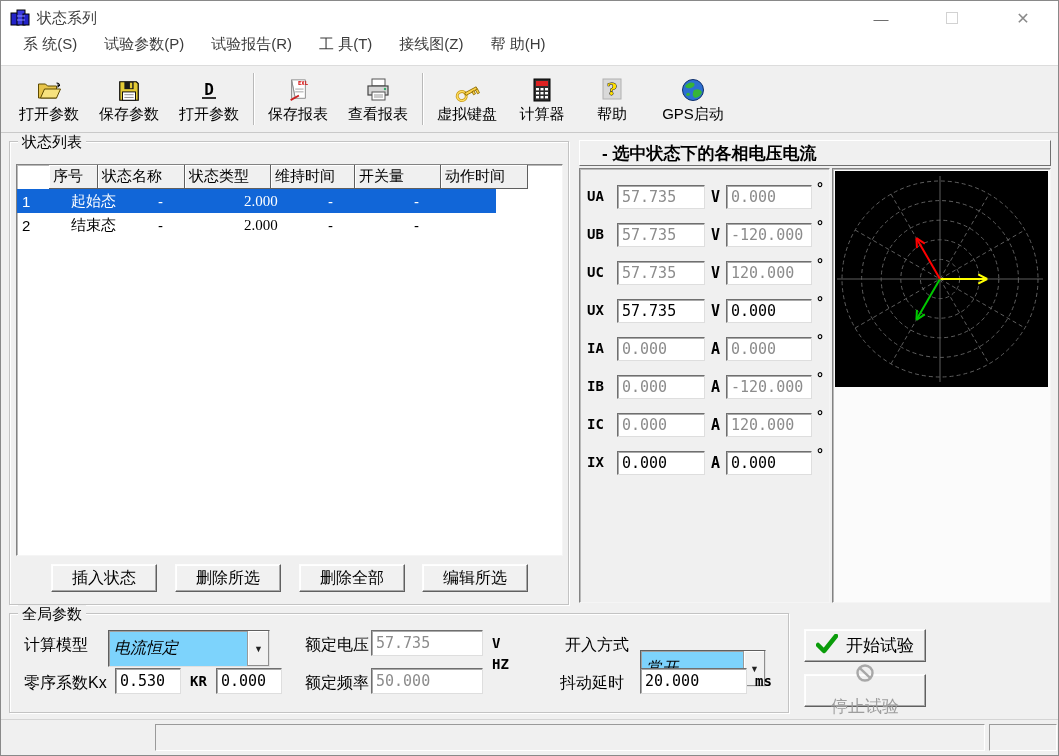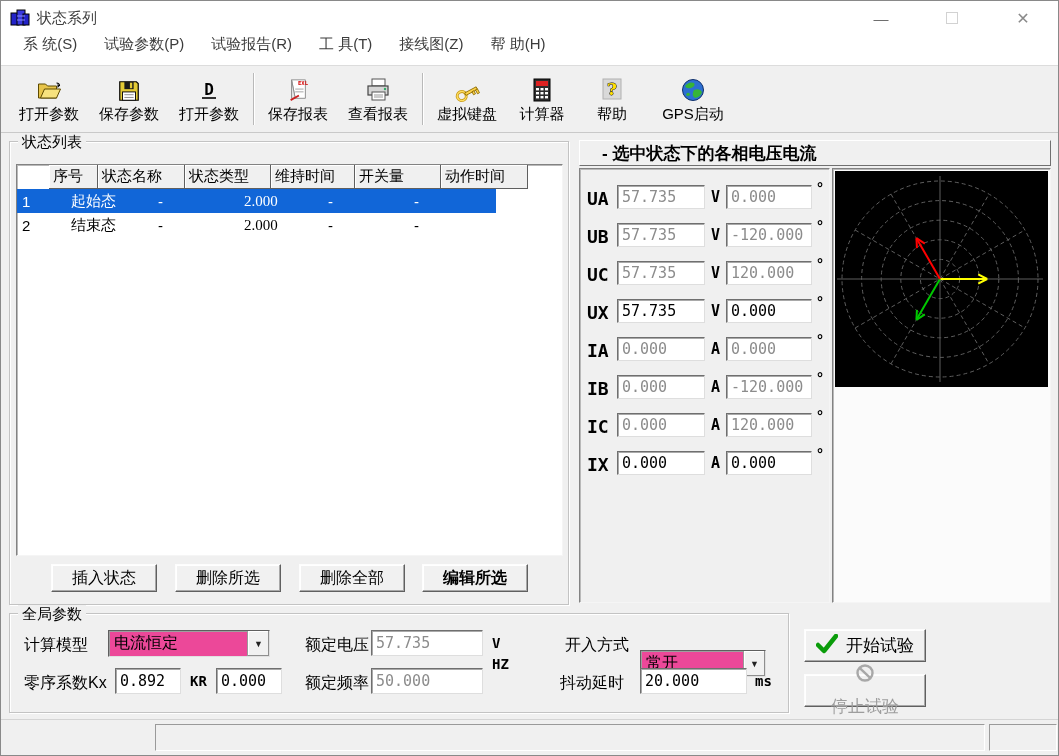--- a/index.html
+++ b/index.html
@@ -47,41 +47,41 @@
   #state-list-box{left:8px;top:140px;width:560px;height:464px;}
   #state-table{position:absolute;left:6px;top:22px;width:547px;height:392px;background:#fff;}
   .thead{display:flex;height:24px;padding-left:32px;}
   .th{flex:none;background:#f0f0f0;border-right:1px solid #5f5f5f;border-bottom:1px solid #5f5f5f;
       box-shadow:inset 1px 1px 0 #fff;font-size:15px;color:#000;display:flex;align-items:center;padding-left:4px;white-space:nowrap;overflow:hidden;}
   .trow{display:flex;height:24px;}
   .td{flex:none;font-size:15px;display:flex;align-items:center;padding-left:5px;white-space:nowrap;overflow:hidden;}
   .trow.selected .td{background:#1166d8;color:#fff;}
   .c0{width:49px;} .c1{width:87px;} .c2{width:86px;} .c3{width:84px;font-family:Liberation Serif, serif;} .c4{width:86px;} .c5{width:87px;}
   .list-btn{position:absolute;top:422px;width:106px;height:28px;}
-  #btn-insert{left:41px;} #btn-del-sel{left:165px;} #btn-del-all{left:289px;} #btn-edit-sel{left:412px;font-weight:bold;}
+  #btn-insert{left:41px;} #btn-del-sel{left:165px;} #btn-del-all{left:289px;} #btn-edit-sel{left:412px;}
 
   
   #phase-header{position:absolute;left:578px;top:139px;width:472px;height:26px;background:#f0f0f0;
     border:1px solid;border-color:#fff #707070 #707070 #fff;display:flex;align-items:center;padding-left:22px;
     font-size:17px;font-weight:bold;color:#000;white-space:nowrap;}
   #phase-fields{position:absolute;left:578px;top:167px;width:251px;height:435px;background:#f0f0f0;}
   .prow{position:absolute;left:0;height:24px;width:100%;}
-  .plabel{position:absolute;left:7px;top:3px;font-family:"DejaVu Sans Mono","Liberation Mono",monospace;font-weight:bold;font-size:18px;color:#000;}
+  .plabel{position:absolute;left:7px;top:3px;font-family:"DejaVu Sans Mono","Liberation Mono",monospace;font-weight:bold;font-size:14px;color:#000;}
   .pval{position:absolute;left:37px;top:0;width:88px;height:24px;}
   .punit{position:absolute;left:131px;top:3px;font-family:"DejaVu Sans Mono","Liberation Mono",monospace;font-weight:bold;font-size:15px;color:#000;}
   .pang{position:absolute;left:146px;top:0;width:86px;height:24px;}
   .pdeg{position:absolute;left:237px;top:-6px;font-size:15px;font-weight:bold;color:#000;}
 
   #phasor-panel{position:absolute;left:831px;top:167px;width:219px;height:435px;background:#fbfbfb;}
   #phasor-wrap{position:absolute;left:2px;top:2px;width:213px;height:216px;background:#000;}
 
   
   #global-box{left:8px;top:612px;width:780px;height:100px;}
   .glabel{position:absolute;font-size:16px;color:#000;white-space:nowrap;}
-  .combo{position:absolute;height:27px;background:#ec4899;border:1px solid;border-color:#5f5f5f #e0e0e0 #e0e0e0 #5f5f5f;box-shadow:inset 1px 1px 0 #9f9f9f;display:flex;}
+  .combo{position:absolute;height:37px;background:#7dd3fc;border:1px solid;border-color:#5f5f5f #e0e0e0 #e0e0e0 #5f5f5f;box-shadow:inset 1px 1px 0 #9f9f9f;display:flex;font-style:italic;}
   .combo .ctext{flex:1;font-size:16px;color:#000;display:flex;align-items:center;padding-left:5px;white-space:nowrap;overflow:hidden;}
   .combo .cbtn{width:22px;background:#f1f1f1;border-left:1px solid #9a9a9a;box-shadow:inset -1px -1px 0 #8e8e8e, inset 1px 1px 0 #fff;
       display:flex;align-items:center;justify-content:center;font-size:9px;color:#222;}
   .gunit{position:absolute;font-size:14px;font-weight:bold;color:#000;font-family:"DejaVu Sans Mono","Liberation Mono",monospace;}
 
   
   .action-btn{position:absolute;gap:8px;}
   .action-btn .alabel{font-size:17px;}
   #btn-start{left:803px;top:628px;width:122px;height:33px;}
   #btn-stop{left:803px;top:673px;width:122px;height:33px;color:#9d9d9d;flex-direction:column;}
@@ -397,21 +397,21 @@
     <div class="field dim" style="position:absolute;left:361px;top:16px;width:112px;height:26px;">57.735</div>
     <span class="gunit" style="left:482px;top:21px;">V</span>
 
     <span class="glabel" style="left:555px;top:21px;">开入方式</span>
     <div class="combo" style="left:630px;top:4px;width:126px;margin-top:32px;">
       <span class="ctext">常开</span>
       <span class="cbtn">▼</span>
     </div>
 
     <span class="glabel" style="left:14px;top:59px;">零序系数Kx</span>
-    <div class="field" style="position:absolute;left:105px;top:54px;width:66px;height:26px;">0.892</div>
+    <div class="field" style="position:absolute;left:105px;top:54px;width:66px;height:26px;">0.530</div>
     <span class="glabel mono" style="left:180px;top:59px;font-weight:bold;font-size:14px;">KR</span>
     <div class="field" style="position:absolute;left:206px;top:54px;width:66px;height:26px;">0.000</div>
 
     <span class="glabel" style="left:295px;top:59px;">额定频率</span>
     <div class="field dim" style="position:absolute;left:361px;top:54px;width:112px;height:26px;">50.000</div>
     <span class="gunit" style="left:482px;top:42px;">HZ</span>
 
     <span class="glabel" style="left:550px;top:59px;">抖动延时</span>
     <div class="field" style="position:absolute;left:630px;top:54px;width:107px;height:26px;">20.000</div>
     <span class="gunit" style="left:745px;top:59px;">ms</span>

